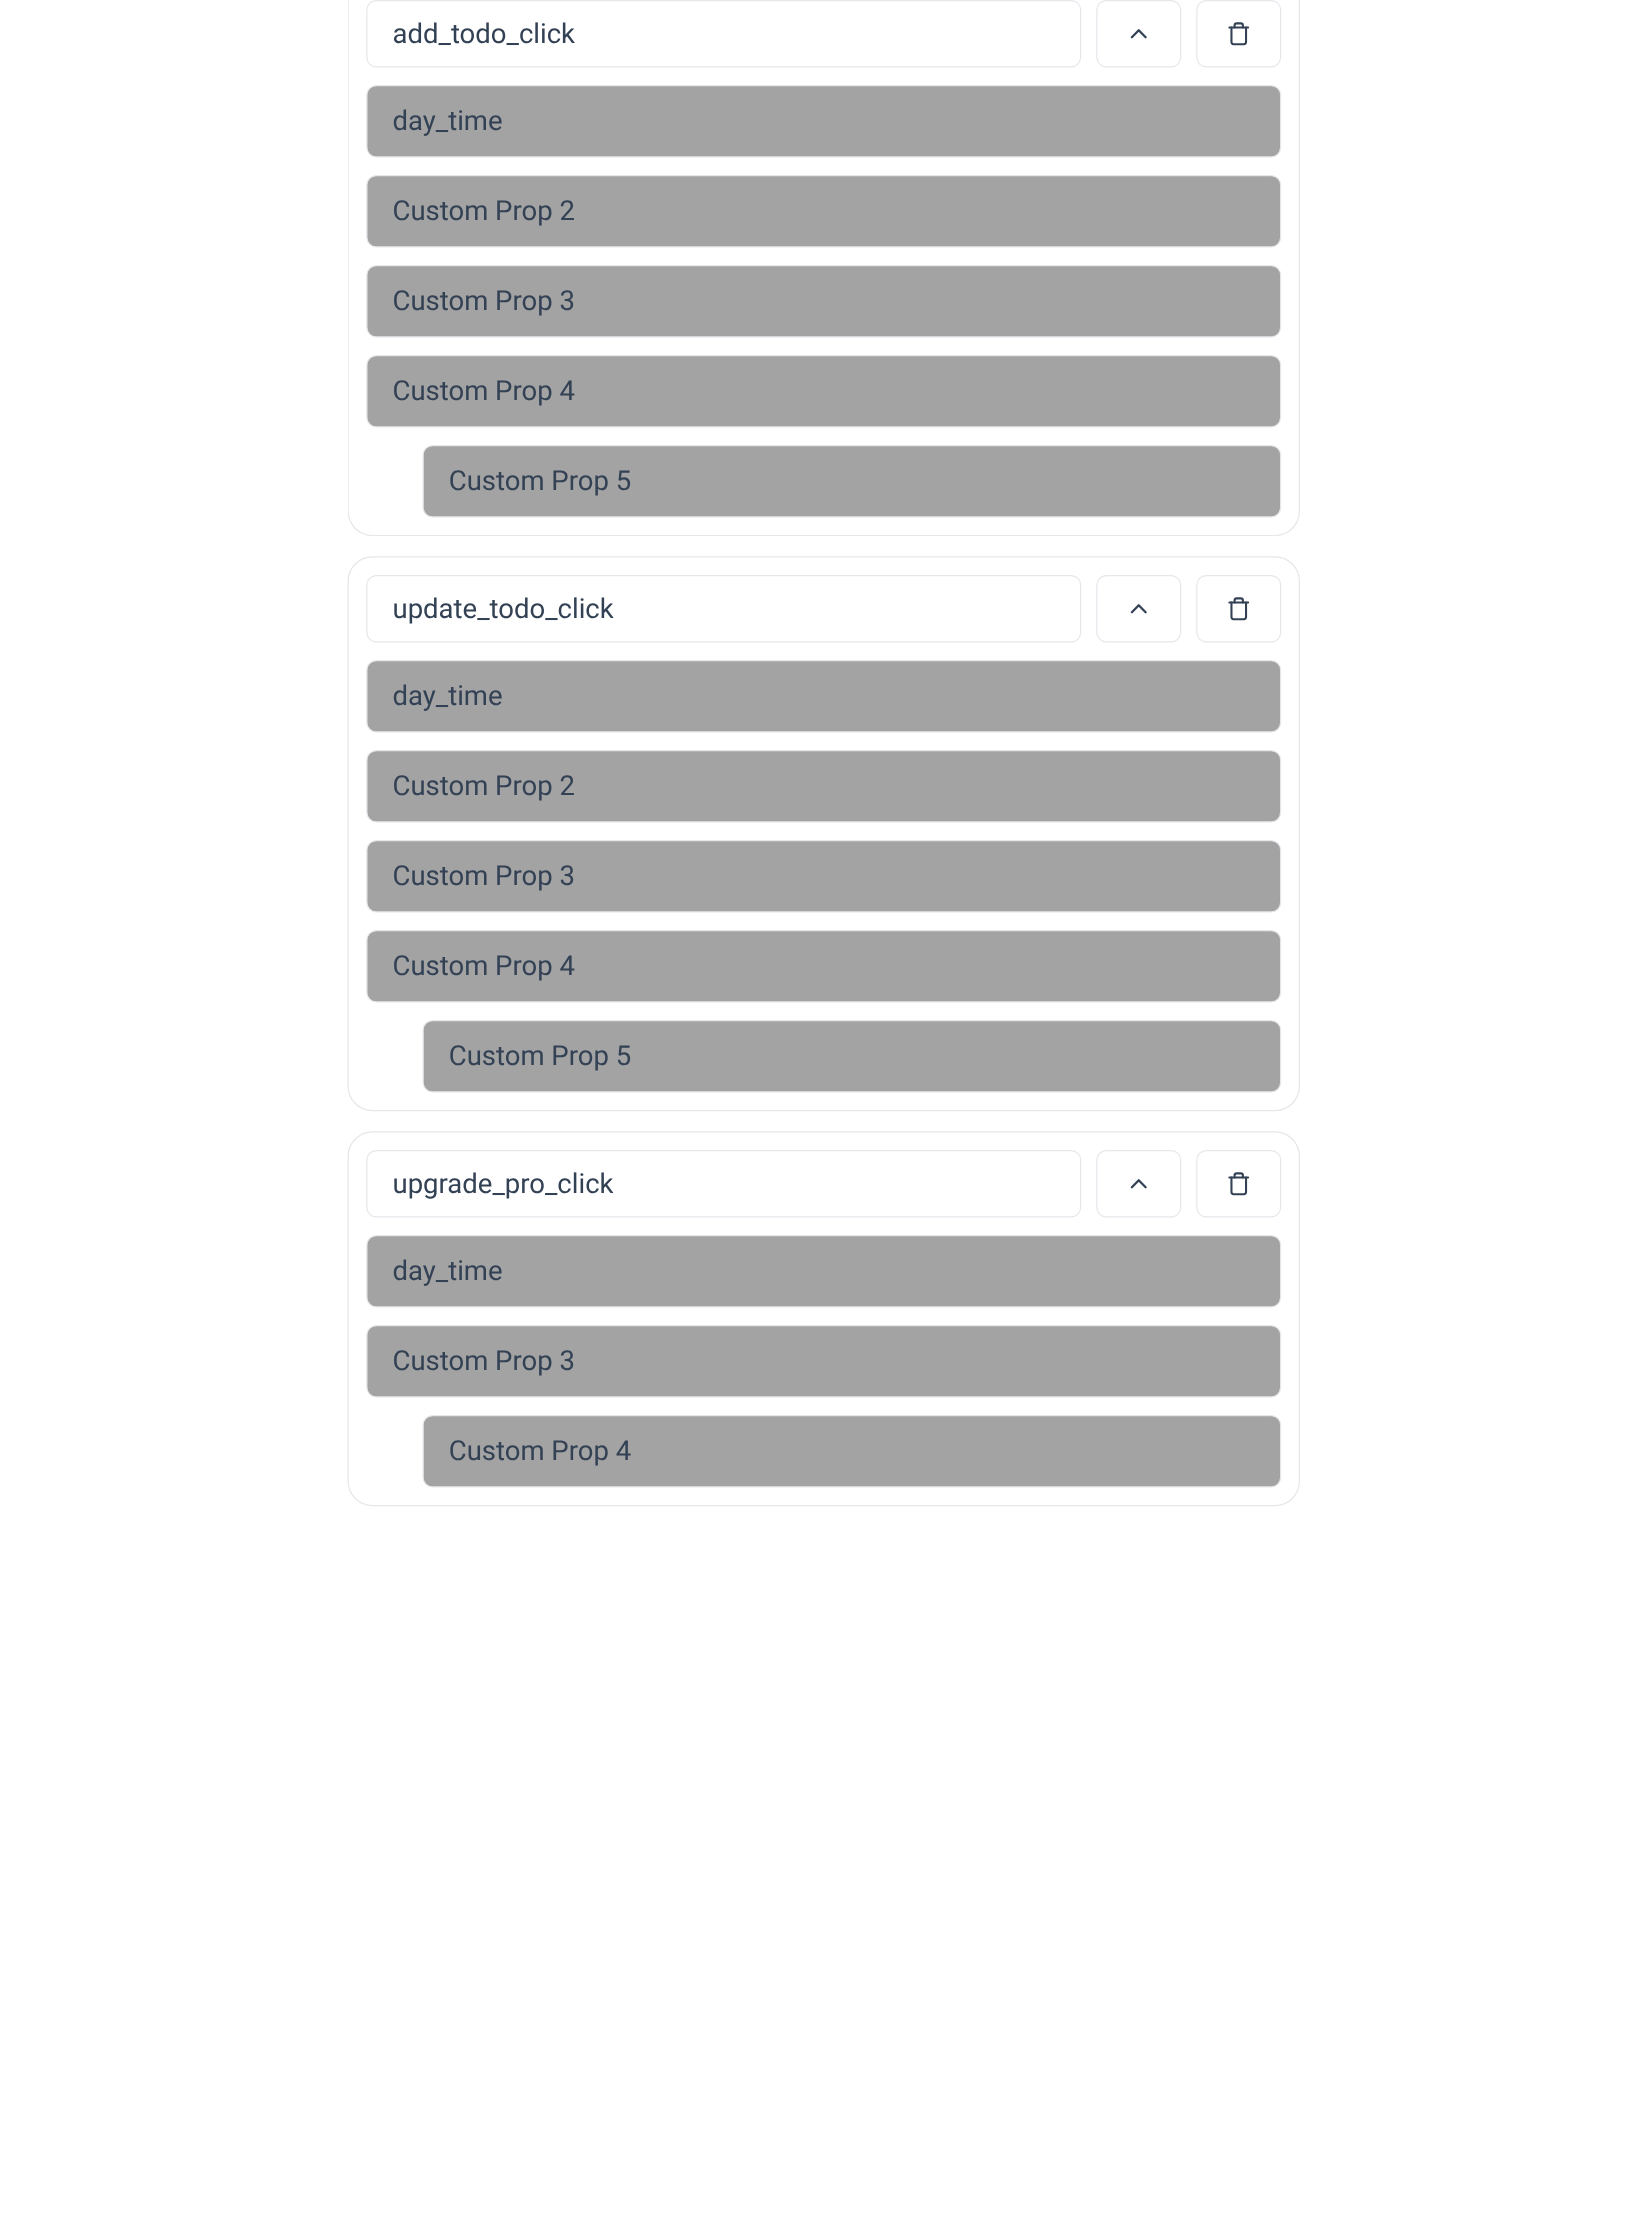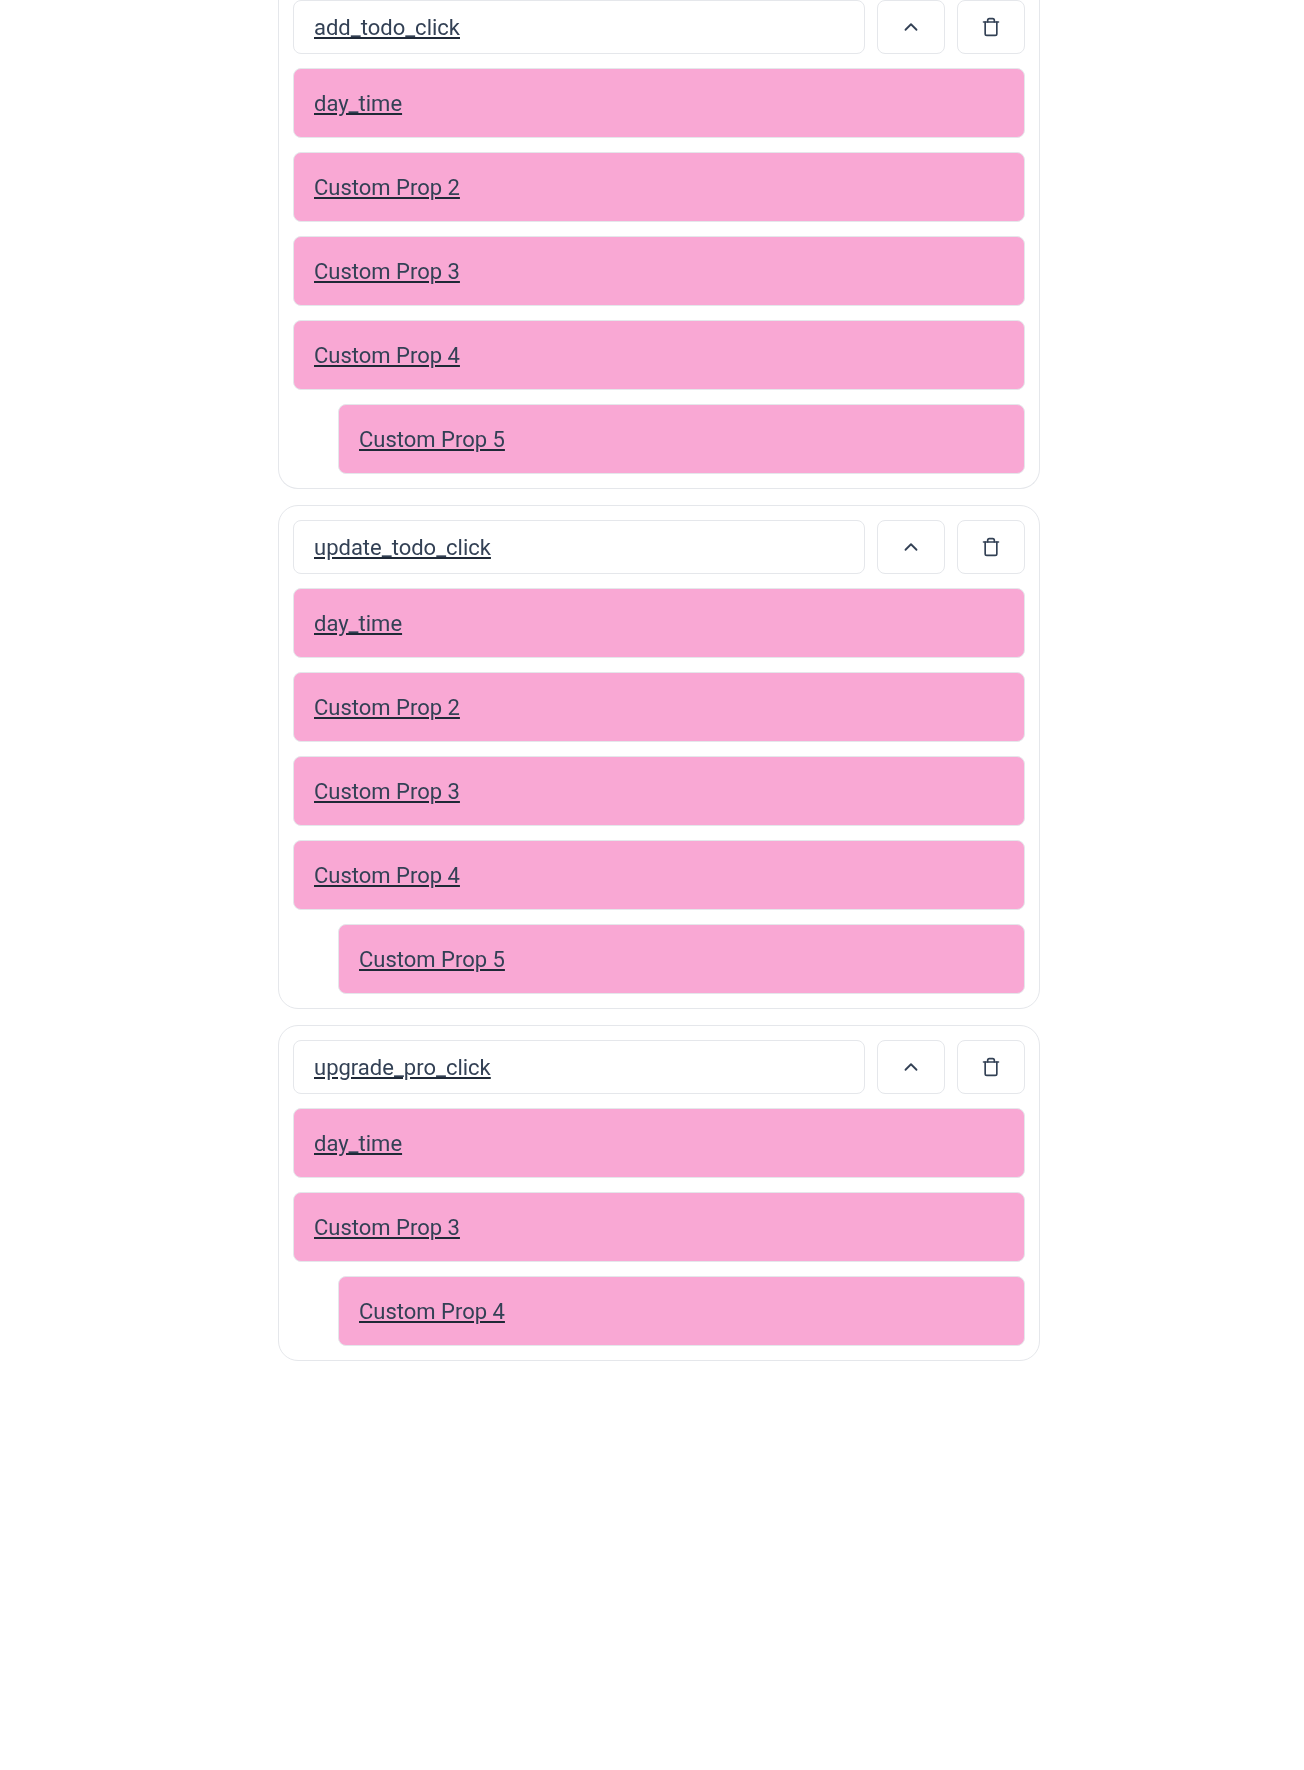--- a/index.html
+++ b/index.html
@@ -10,21 +10,20 @@
     body {
       font-family: -apple-system, BlinkMacSystemFont, "Segoe UI", Roboto, Helvetica, Arial, sans-serif;
       background: #ffffff;
       padding: 0;
       width: 1304px;
       color: #1f2937;
     }
     .container {
       margin-left: 278px;
       width: 762px;
-      text-decoration: underline;
     }
     .event-card {
       border: 1px solid #e5e7eb;
       border-radius: 20px;
       padding: 14px;
       margin-bottom: 16px;
       background: #ffffff;
     }
     .event-card.cutoff-top {
       border-top: none;
@@ -60,22 +59,22 @@
       border-radius: 8px;
       background: #ffffff;
       display: flex;
       align-items: center;
       justify-content: center;
       cursor: pointer;
     }
     .prop-row {
       border: 1px solid #e5e7eb;
       border-radius: 8px;
-      background: #f9a8d4;
-      height: 70px;
+      background: #a3a3a3;
+      height: 58px;
       padding: 0 20px;
       display: flex;
       align-items: center;
       font-size: 22px;
       font-weight: 400;
       color: #334155;
       margin-bottom: 14px;
       cursor: pointer;
     }
     .prop-row:last-child {

